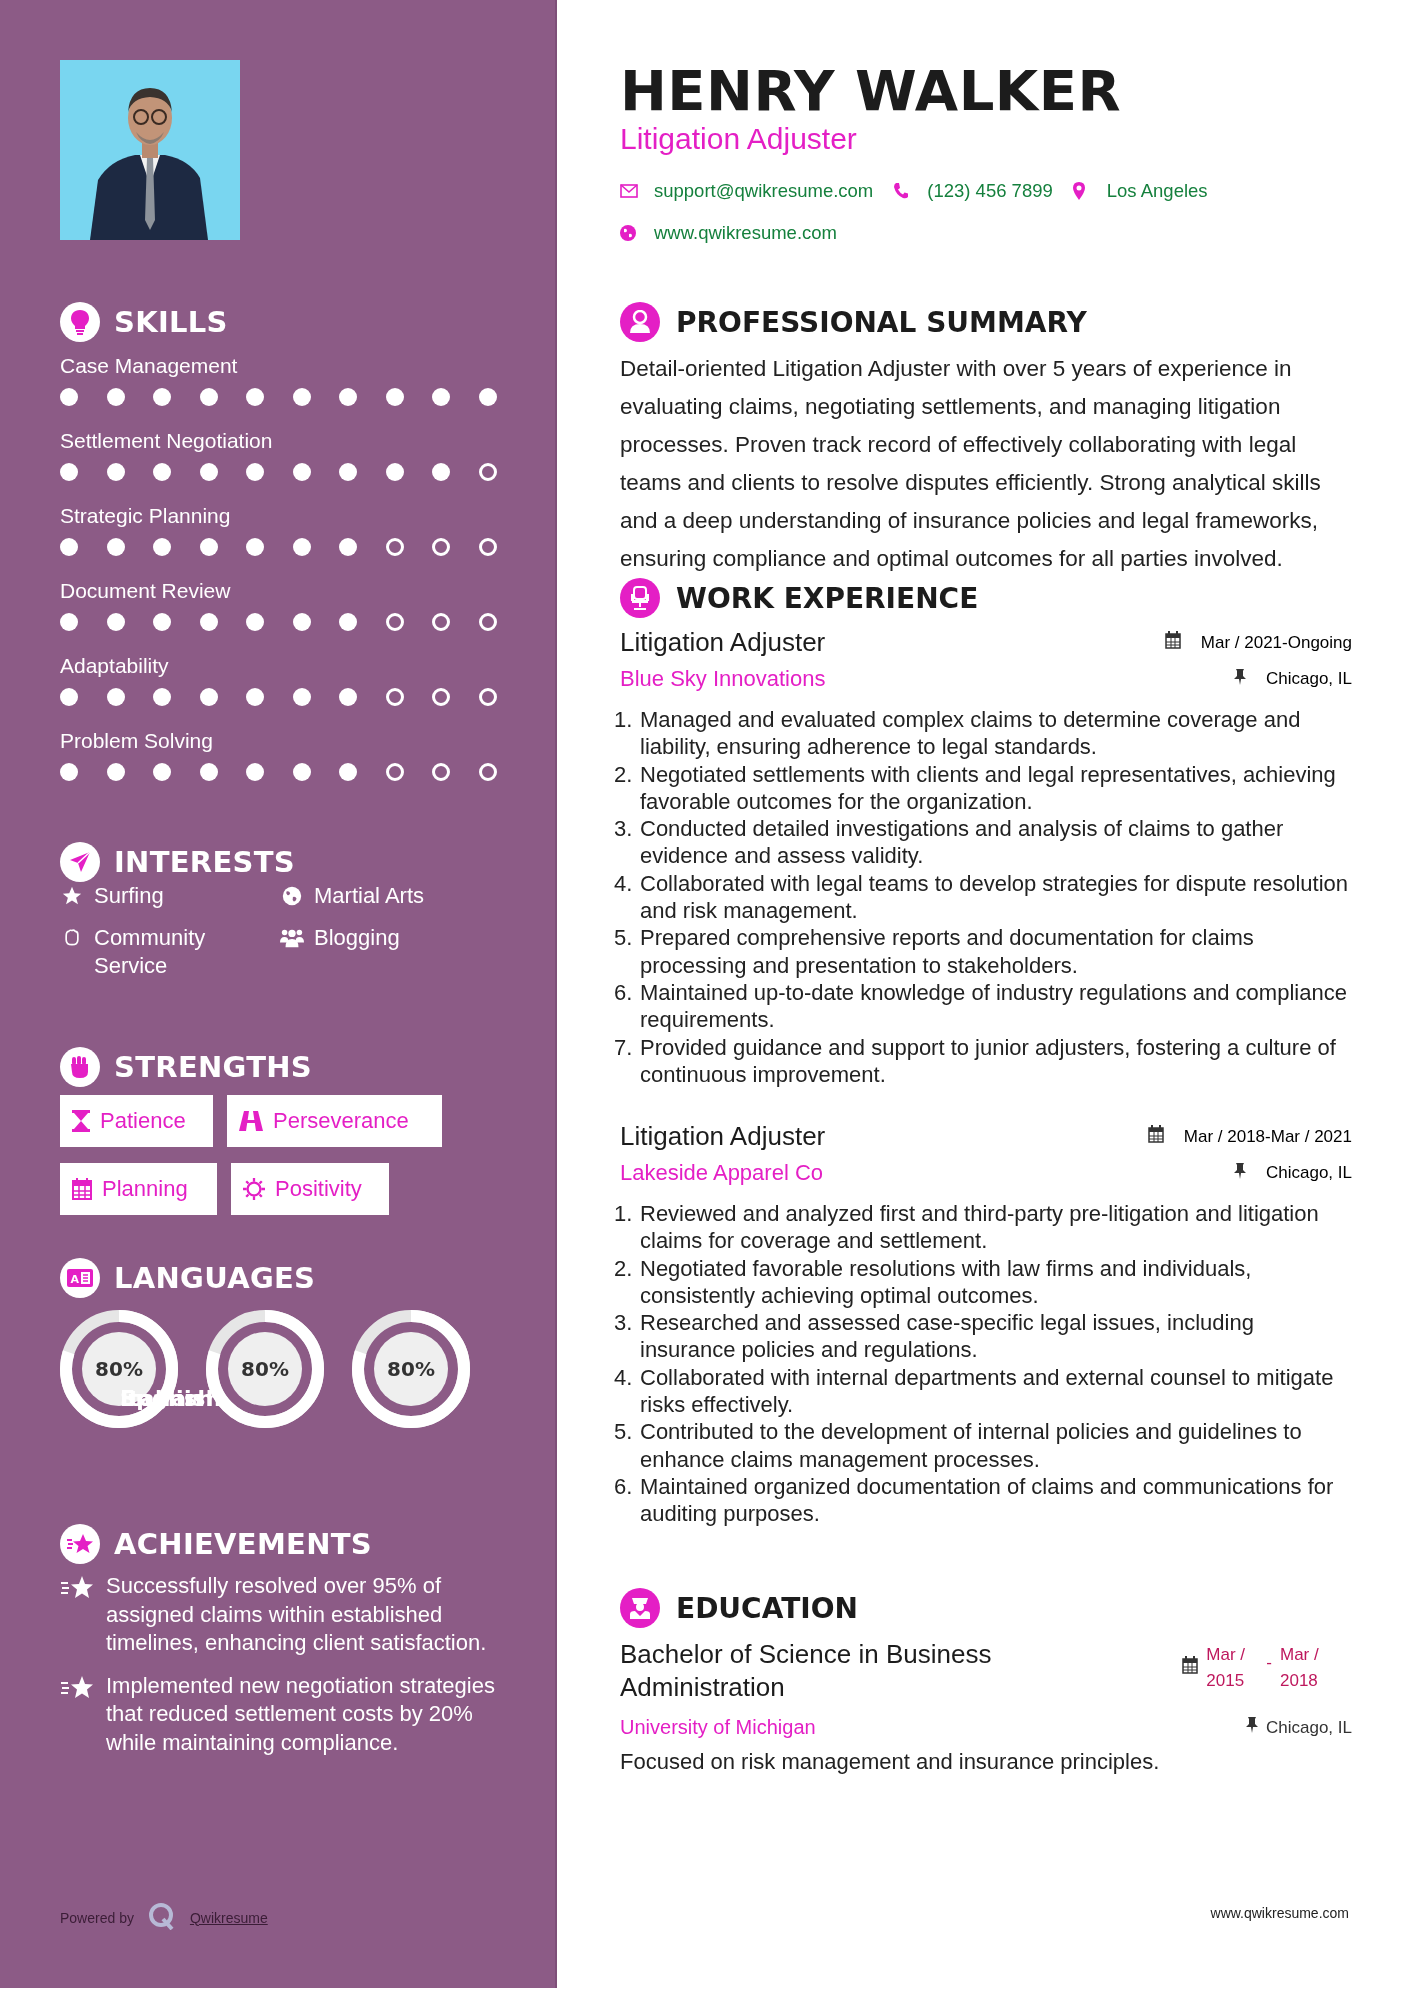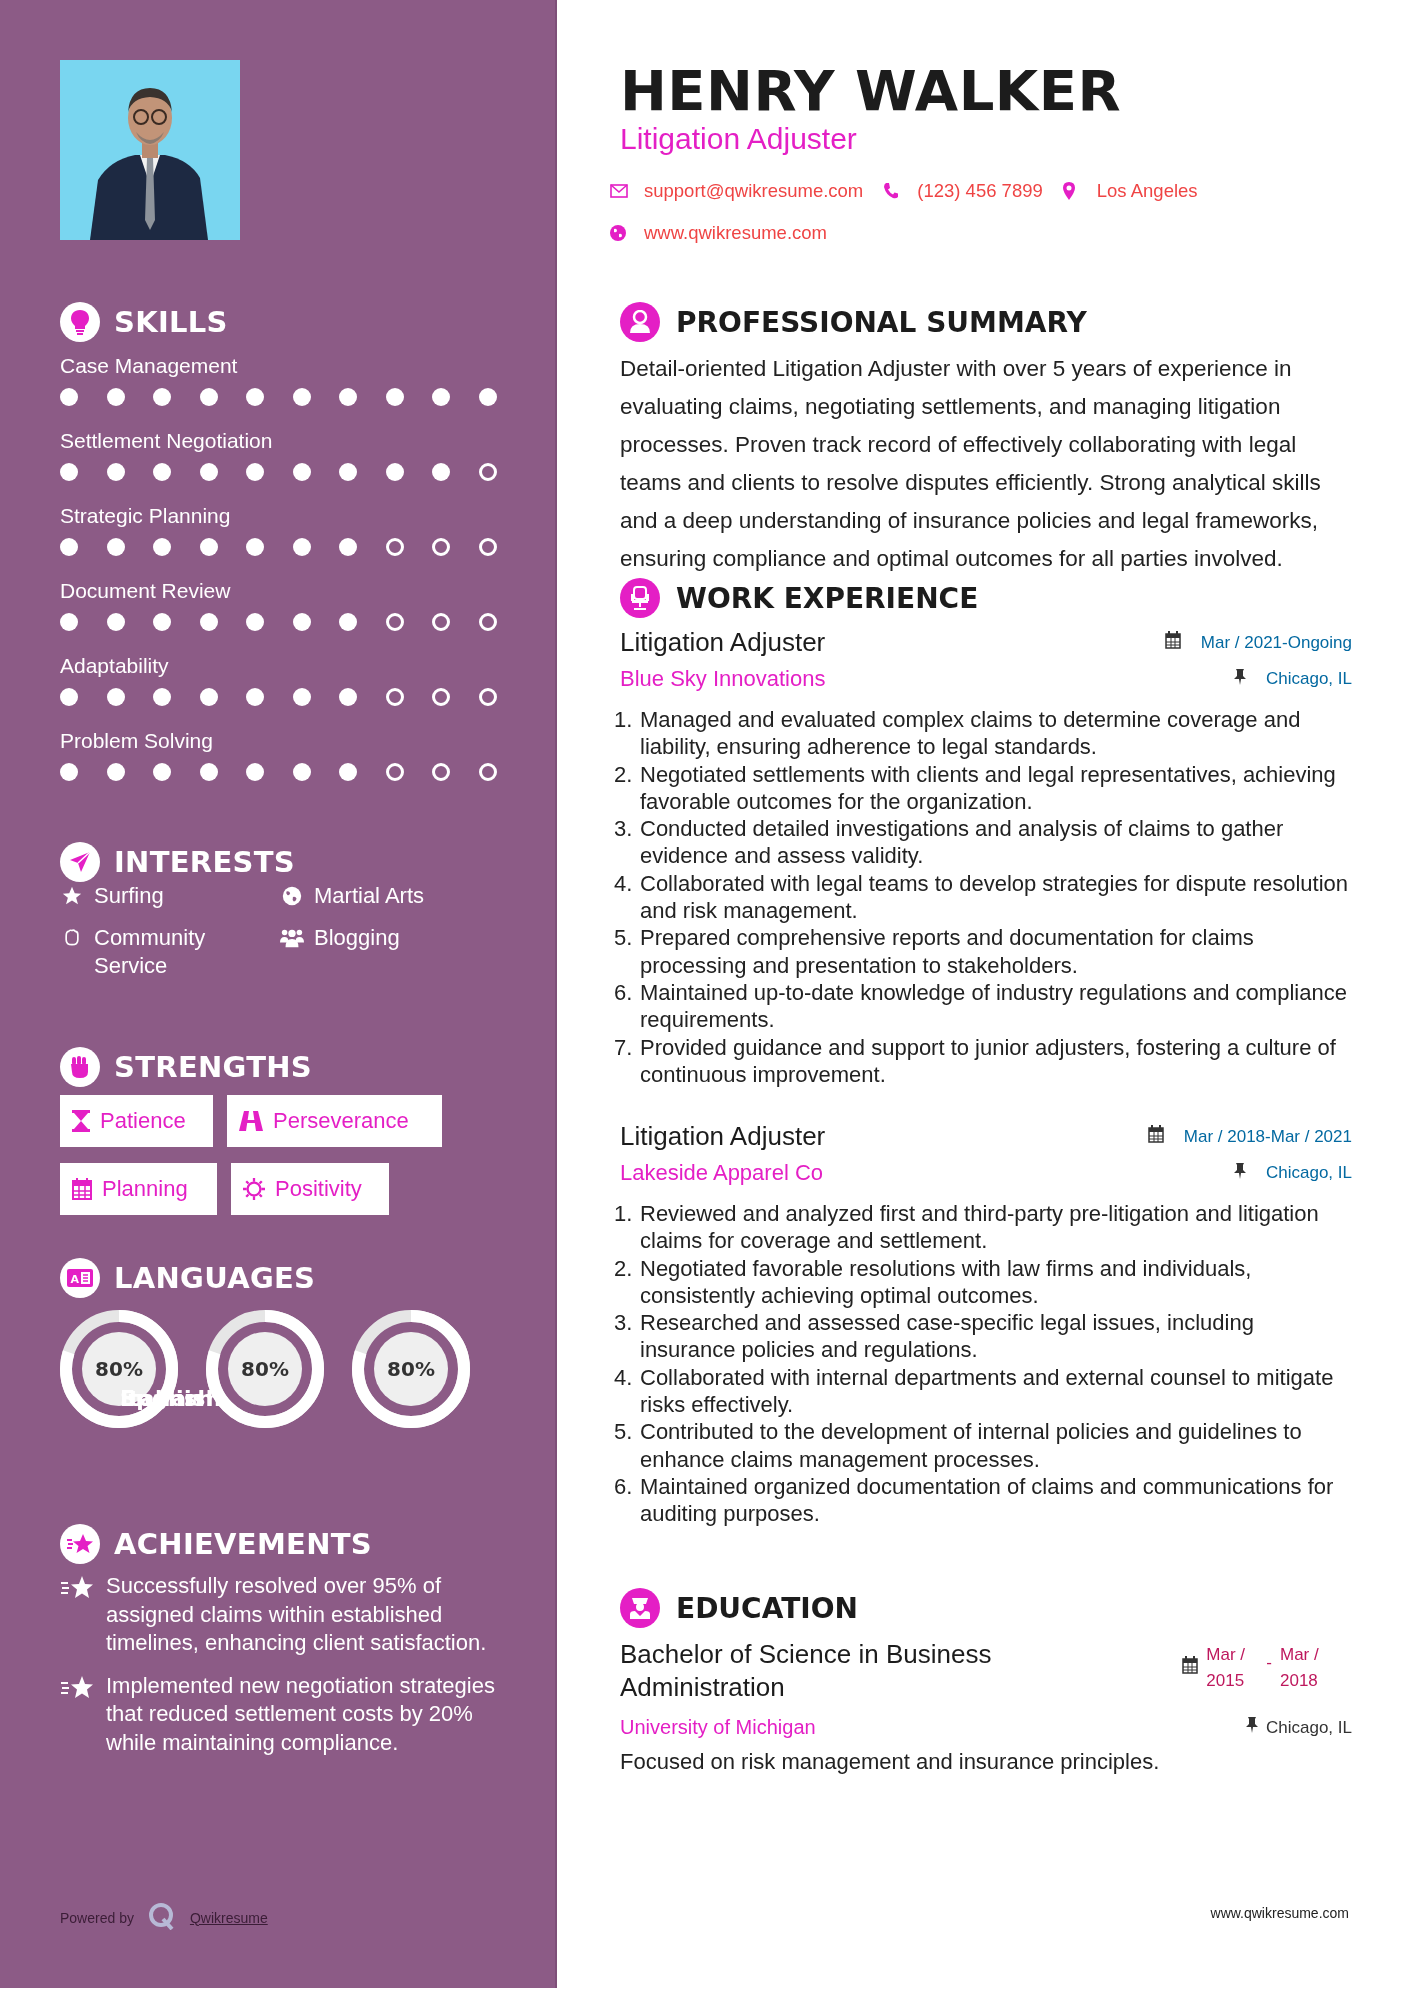--- a/index.html
+++ b/index.html
@@ -40,35 +40,35 @@
   .achievements { position: absolute; left: 60px; top: 1572px; width: 460px; }
   .ach { display: flex; gap: 12px; color: #fff; font-size: 22px; line-height: 28.5px; margin-bottom: 14px; }
   .ach .ic { width: 34px; flex: none; padding-top: 2px; }
 
   .powered { position: absolute; left: 60px; top: 1902px; display: flex; align-items: center; gap: 14px; font-size: 14px; color: #3b1d37; }
   .powered .link { text-decoration: underline; color: #3b1d37; }
 
   
   .name { position: absolute; left: 62px; top: 58px; font-family: "DejaVu Sans", sans-serif; font-weight: bold; font-size: 56px; color: #1c1c1c; letter-spacing: 0.5px; }
   .jobtitle { position: absolute; left: 62px; top: 122px; font-size: 30px; color: #e41fc5; }
-  .contact { position: absolute; left: 52px; display: flex; align-items: center; font-size: 18.5px; color: #ef4444; }
+  .contact { position: absolute; left: 62px; display: flex; align-items: center; font-size: 18.5px; color: #15803d; }
   .contact .ic { width: 18px; margin-right: 16px; display: flex; align-items: center; }
   .contact .item { display: flex; align-items: center; margin-right: 20px; }
 
   .mhead { position: absolute; left: 62px; display: flex; align-items: center; gap: 16px; }
   .mhead .badge { width: 40px; height: 40px; border-radius: 50%; background: #e41fc5; display: flex; align-items: center; justify-content: center; }
   .mhead .title { font-family: "DejaVu Sans", sans-serif; font-weight: bold; font-size: 28px; color: #1c1c1c; }
 
   .summary { position: absolute; left: 62px; top: 350px; width: 740px; font-size: 22.5px; line-height: 38px; color: #222; }
 
   .job { position: absolute; left: 62px; width: 732px; }
   .job .row { display: flex; justify-content: space-between; align-items: center; }
   .job .role { font-size: 26px; color: #1c1c1c; }
   .job .company { font-size: 22px; color: #e41fc5; }
-  .job .meta { font-size: 17px; color: #0369a1; display: flex; align-items: center; gap: 20px; padding-left: 32px; }
+  .job .meta { font-size: 17px; color: #000000; display: flex; align-items: center; gap: 20px; padding-left: 32px; }
   .job ol { margin-top: 14px; padding-left: 0; list-style: none; }
   .job ol li { display: flex; font-size: 22px; line-height: 27.3px; color: #222; }
   .job ol li .num { width: 26px; flex: none; margin-left: -6px; }
 
   .edu { position: absolute; left: 62px; top: 1638px; width: 732px; }
   .edu .deg { font-size: 26px; line-height: 33px; color: #1c1c1c; width: 520px; }
   .edu .dates { position: absolute; right: 20px; top: 4px; display: flex; gap: 8px; font-size: 17px; color: #be185d; line-height: 26px; }
   .edu .uni { margin-top: 12px; display: flex; justify-content: space-between; align-items: center; }
   .edu .uni .n { font-size: 20px; color: #e41fc5; }
   .edu .desc { font-size: 22px; color: #222; margin-top: 10px; }

